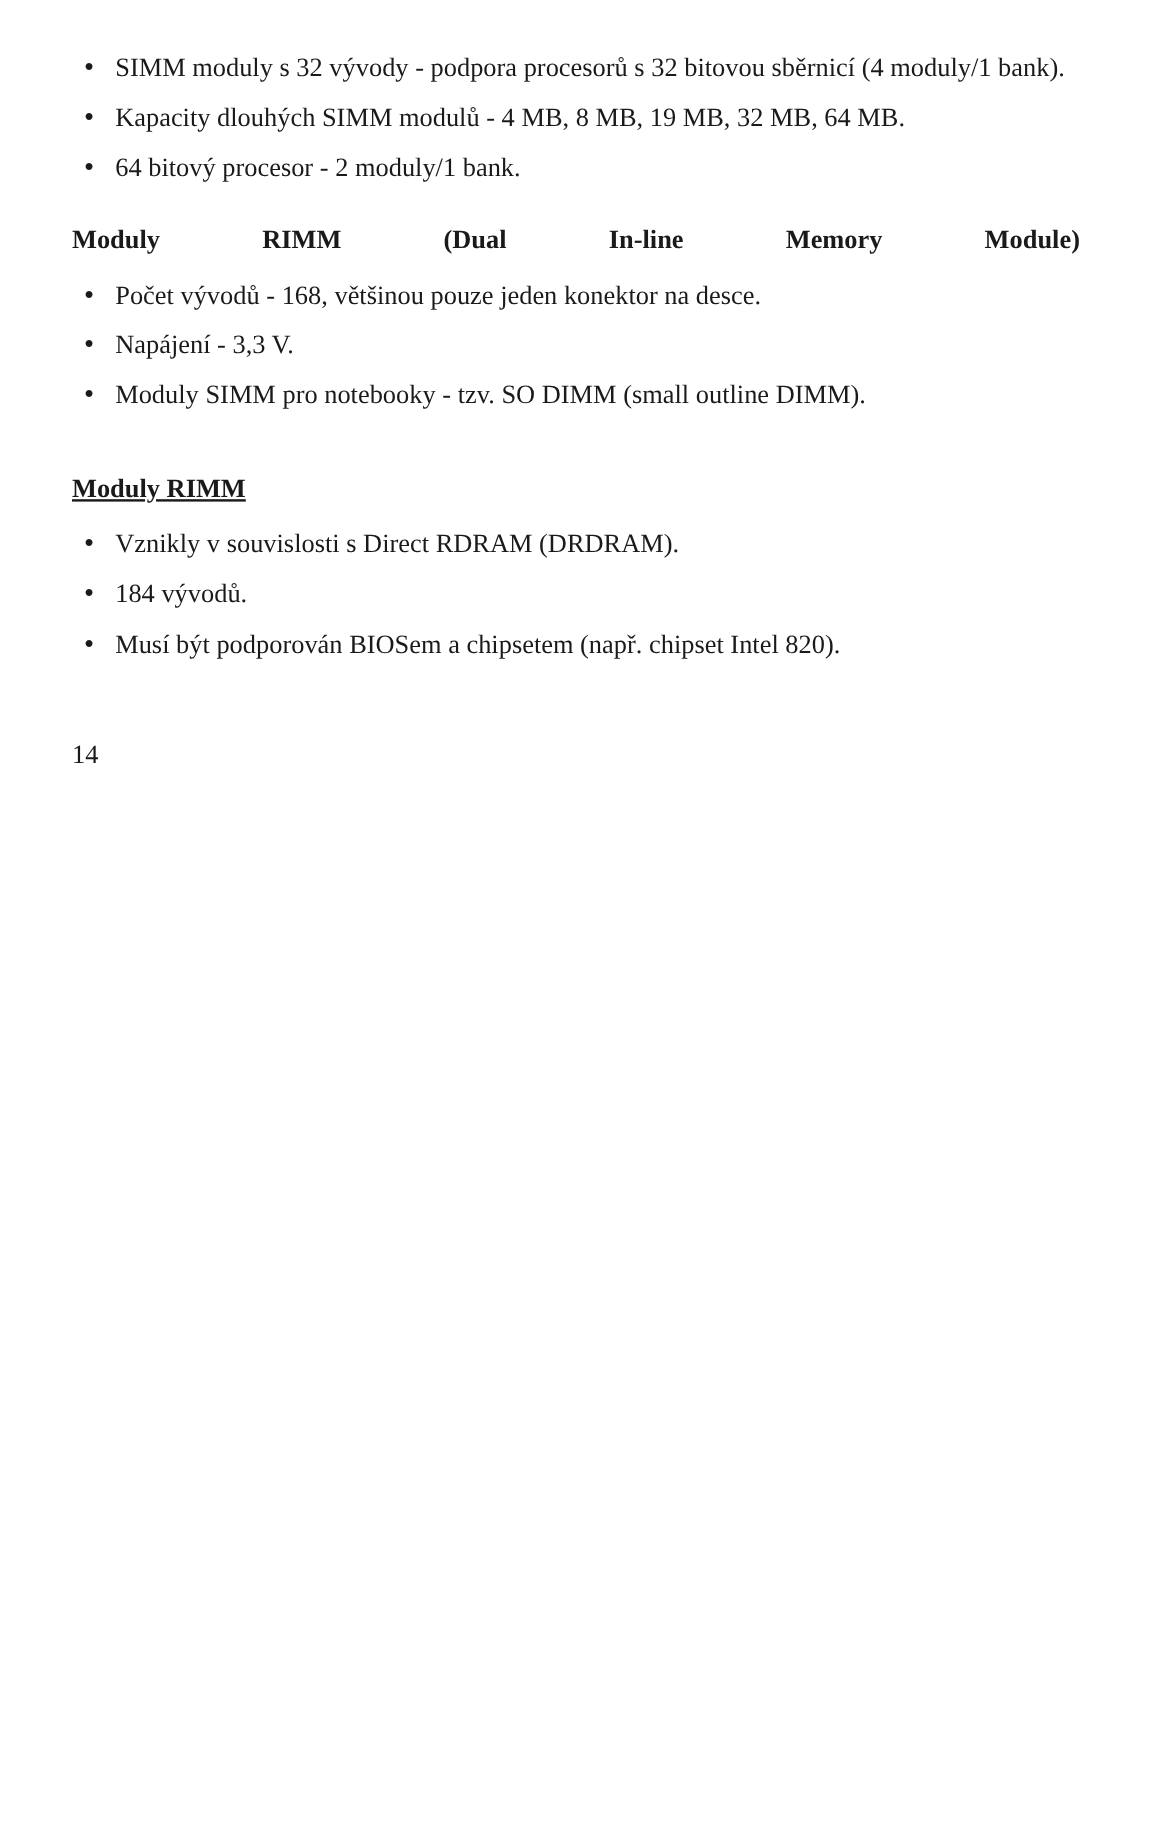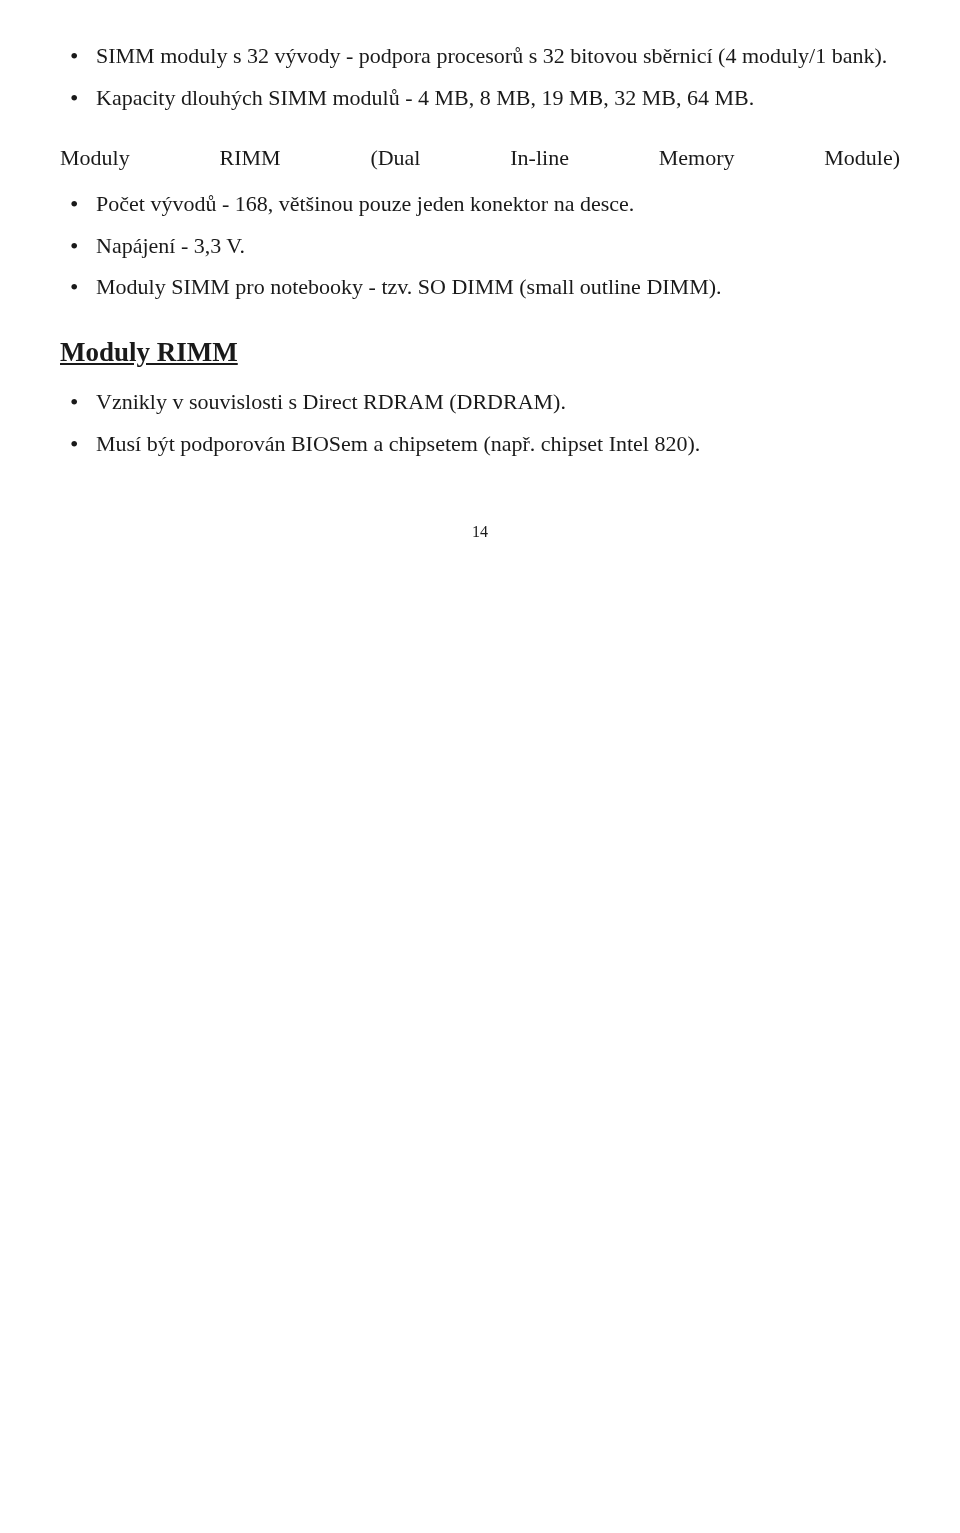--- a/index.html
+++ b/index.html
@@ -42,46 +42,46 @@
       position: absolute;
       left: 10px;
       top: 0;
       font-size: 24px;
       line-height: 1.4;
     }
 
     .rimm-heading {
       font-weight: bold;
       text-decoration: underline;
-      font-size: 27px;
-      margin: 30px 0 14px 0;
+      font-size: 22px;
+      margin: 46px 0 14px 0;
     }
 
     .page-number {
-      text-align: center;
+      text-align: left;
       margin-top: 60px;
-      font-size: 16px;
+      font-size: 22px;
     }
 
     
     .bullet-list li {
       text-align: justify;
     }
 
     .dimm-title-row {
       display: flex;
       width: 100%;
       margin: 28px 0 14px 0;
     }
 
     .dimm-title-cols {
       display: flex;
       justify-content: space-between;
       width: 100%;
-      font-weight: normal;
+      font-weight: bold;
     }
 
     .dtc {
       text-align: center;
     }
     .dtc:first-child {
       text-align: left;
     }
     .dtc:last-child {
       text-align: right;
@@ -91,20 +91,23 @@
 <body>
 
 <div class="content-area">
 
   <ul class="bullet-list">
     <li>
       <span>SIMM moduly s 32 vývody - podpora procesorů s 32 bitovou sběrnicí (4 moduly/1 bank).</span>
     </li>
     <li>
       <span>Kapacity dlouhých SIMM modulů - 4 MB, 8 MB, 19 MB, 32 MB, 64 MB.</span>
+    </li>
+    <li>
+      <span>64 bitový procesor - 2 moduly/1 bank.</span>
     </li>
   </ul>
 
   <div class="dimm-title-row">
     <div class="dimm-title-cols">
       <span class="dtc">Moduly</span>
       <span class="dtc">RIMM</span>
       <span class="dtc">(Dual</span>
       <span class="dtc">In-line</span>
       <span class="dtc">Memory</span>
@@ -126,20 +129,23 @@
 
   <div class="rimm-heading">
     <span>Moduly RIMM</span>
   </div>
 
   <ul class="bullet-list">
     <li>
       <span>Vznikly v souvislosti s Direct RDRAM (DRDRAM).</span>
     </li>
     <li>
+      <span>184 vývodů.</span>
+    </li>
+    <li>
       <span>Musí být podporován BIOSem a chipsetem (např. chipset Intel 820).</span>
     </li>
   </ul>
 
   <div class="page-number">
     <span>14</span>
   </div>
 
 </div>
 

